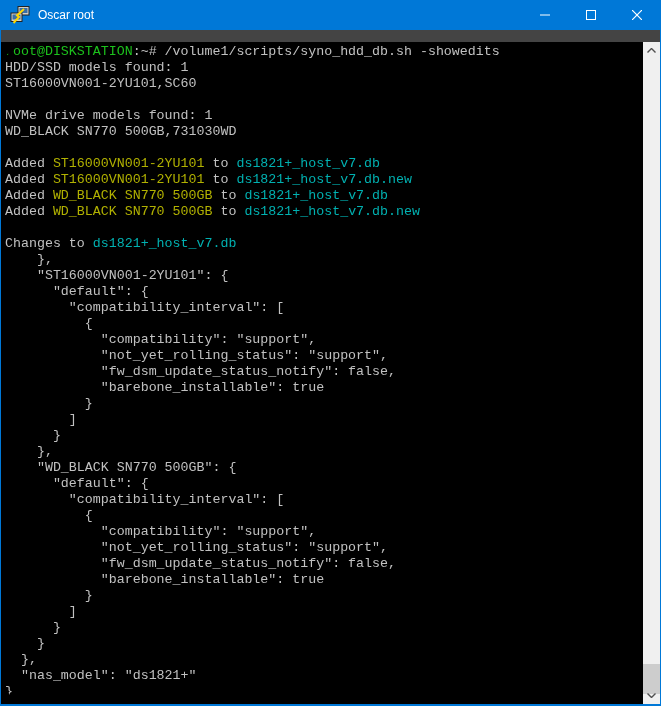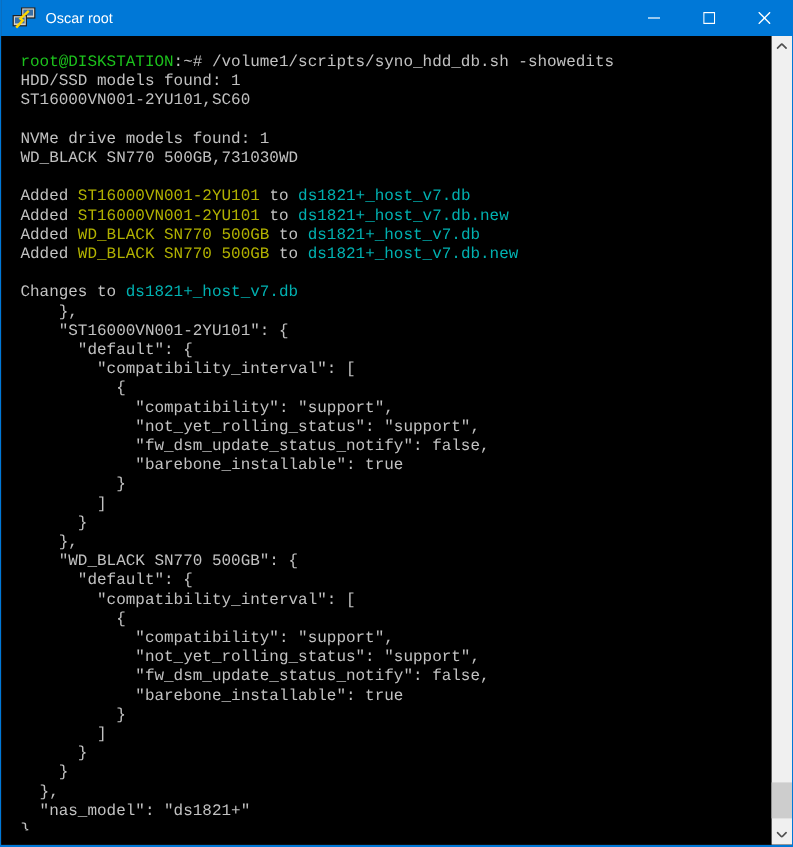--- a/index.html
+++ b/index.html
@@ -3,37 +3,38 @@
 <meta charset="utf-8">
 <style>
   html,body{margin:0;padding:0;background:#444;}
   .window{
     width:661px;height:706px;box-sizing:border-box;
     display:flex;flex-direction:column;
     border-left:1px solid var(--accent,#0078d7);
     border-right:1px solid var(--accent,#0078d7);
     border-bottom:2px solid var(--accent,#0078d7);
     font-family:"Liberation Sans",sans-serif;
+    gap:12px;
   }
   .titlebar{
     height:30px;flex-shrink:0;background:var(--accent,#0078d7);
     display:flex;align-items:center;padding-left:9px;
   }
   .app-icon{width:20px;height:18px;display:flex;align-items:center;}
   .title{
     color:#ffffff;font-size:12px;margin-left:8px;flex:1;
     white-space:nowrap;overflow:hidden;
   }
   .controls{display:flex;height:100%;}
   .ctrl{width:46px;height:100%;display:flex;align-items:center;justify-content:center;}
   .win-body{flex:1;display:flex;background:#000;overflow:hidden;min-height:0;}
   .terminal{
-    flex:1;margin:12px;padding:2px 0 0 4px;overflow:hidden;
+    flex:1;margin:0;padding:2px 0 0 4px;overflow:hidden;
     font-family:"Liberation Mono",monospace;
-    font-size:13.3px;line-height:16px;
+    font-size:13.3px;line-height:16px;border-radius:31px;
   }
   .line{height:16px;white-space:pre;}
   .scrollbar{
     width:17px;flex-shrink:0;position:relative;
     background:var(--sb-track,#f0f0f0);
   }
   .sb-btn{
     position:absolute;left:0;right:0;height:17px;
     display:flex;align-items:center;justify-content:center;
   }

